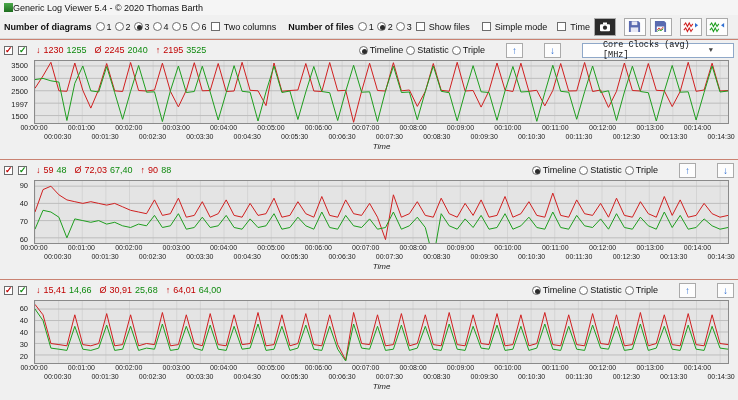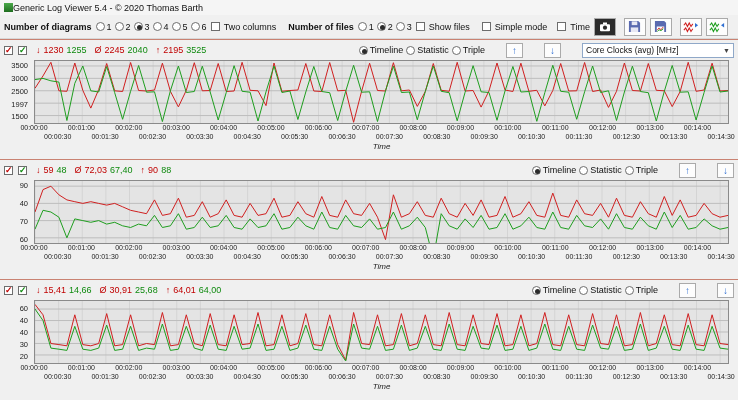--- a/index.html
+++ b/index.html
@@ -40,21 +40,21 @@
   .panel { height:120px; border-top:1px solid #c98272; padding:1px 4px 0; background:#f0f0f0; }
   .phead { height:18px; display:flex; align-items:center; gap:5px; font-size:9px; }
   .stats { display:inline-flex; gap:8px; margin-left:4px; }
   .stat { display:inline-flex; gap:3px; }
   .sym { color:#555; }
   .red { color:#c00000; }
   .green { color:#0f8a0f; }
   .phead-right { margin-left:auto; display:inline-flex; align-items:center; gap:21px; }
   .select { width:152px; height:15px; border:1px solid #8fa8c8; background:#fff;
             display:inline-flex; align-items:center; justify-content:space-between;
-            padding:0 3px; font-size:8.5px; }
+            padding:0 20px; font-size:8.5px;font-family:Liberation Mono, monospace; }
   .select .arrow { color:#444; font-size:7px; }
   
   .chart-area { position:relative; margin-left:30px; margin-right:5px; margin-top:1px; }
   .plot { height:64px; background:#e4e4e4; border:1px solid #8a8a8a; position:relative; overflow:hidden; }
   .plot svg { position:absolute; left:0; top:0; }
   .ylabels { position:absolute; left:-30px; top:0; width:26px; height:64px; font-size:7.5px; color:#222; }
   .ylabels div { position:absolute; right:2px; }
   .xticks { position:relative; height:9px; font-size:7px; color:#222; }
   .xticks span { position:absolute; transform:translateX(-50%); white-space:nowrap; }
   .xlabel { text-align:center; font-size:8px; font-style:italic; height:10px; color:#222; }

